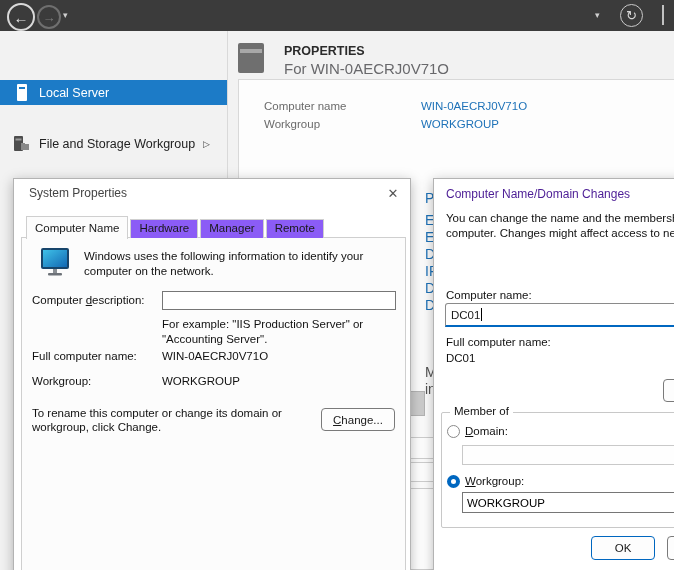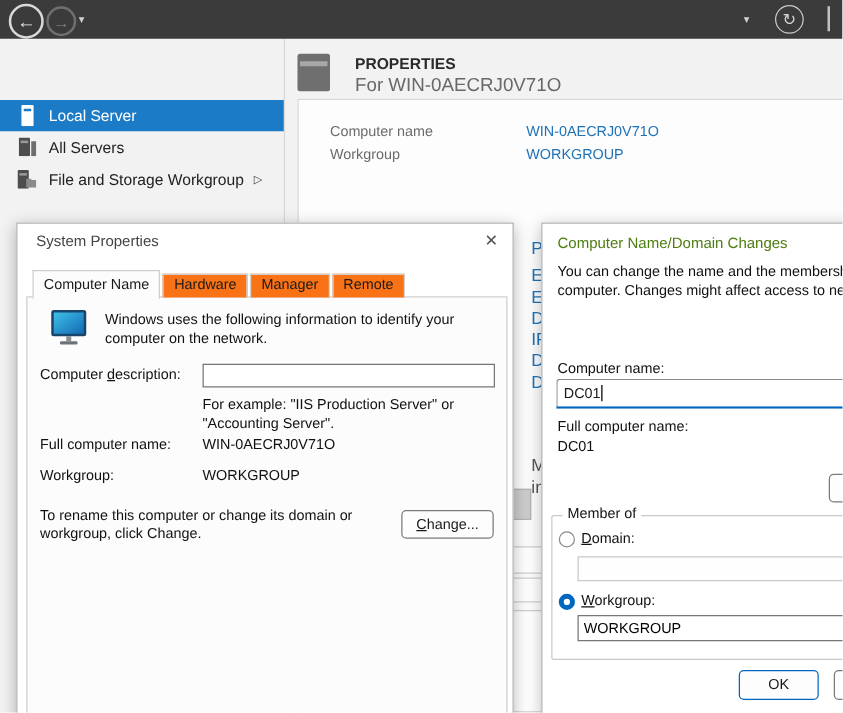--- a/index.html
+++ b/index.html
@@ -37,21 +37,21 @@
   .frag2{color:#555;}
   .sb-thumb{position:absolute;left:410px;top:391px;width:13px;height:23px;background:#cdcdcd;border:1px solid #b5b5b5;z-index:3;}
   .bgbox{position:absolute;left:409px;background:#fff;border:1px solid #cfcfcf;z-index:3;width:24px;}
   
   .dialog{position:absolute;background:#fff;border:1px solid #b3b3b3;box-shadow:0 3px 12px rgba(0,0,0,.28);}
   .dlg-title{position:absolute;font-size:12px;color:#444;white-space:nowrap;}
   .dlg-close{position:absolute;right:8px;top:5px;font-size:13px;color:#555;width:18px;height:18px;display:flex;align-items:center;justify-content:center;cursor:pointer;}
   
   .sysdlg{left:13px;top:178px;width:396px;height:500px;z-index:5;}
   .tabstrip{position:absolute;left:12px;top:36px;height:23px;display:flex;align-items:flex-end;z-index:3;}
-  .tab{box-sizing:border-box;border:1px solid #cfcfcf;border-bottom:none;background:#f97316;padding:2px 8px 3px;font-size:11.5px;height:19px;margin-right:2px;white-space:nowrap;cursor:pointer;}
+  .tab{box-sizing:border-box;border:1px solid #cfcfcf;border-bottom:none;background:#8b5cf6;padding:2px 8px 3px;font-size:11.5px;height:19px;margin-right:2px;white-space:nowrap;cursor:pointer;}
   .tab.active{background:#fcfcfc;height:23px;padding-top:5px;margin-bottom:-1px;z-index:4;position:relative;}
   .tabpage{position:absolute;left:7px;top:58px;width:383px;height:450px;background:#fcfcfc;border:1px solid #cfcfcf;z-index:2;}
   .t{position:absolute;font-size:11.5px;color:#111;}
   .field{position:absolute;box-sizing:border-box;background:#fff;border:1px solid #767676;font-size:11.5px;font-family:inherit;padding:0 4px;}
   .btn{position:absolute;box-sizing:border-box;background:#fdfdfd;border:1px solid #7a7a7a;border-radius:4px;font-size:11.5px;color:#1a1a1a;display:flex;align-items:center;justify-content:center;cursor:pointer;}
   
   .dcdlg{left:433px;top:178px;width:330px;height:500px;z-index:6;}
   .nameinput{position:absolute;left:11px;top:124px;width:302px;height:24px;box-sizing:border-box;border:1px solid #8a8a8a;border-bottom:2px solid #0067c0;border-radius:3px 3px 0 0;background:#fff;font-size:11.5px;display:flex;align-items:center;padding:0 5px;}
   .caret-bar{display:inline-block;width:1px;height:13px;background:#000;margin-left:1px;}
   .group{position:absolute;left:7px;top:233px;width:308px;height:114px;border:1px solid #c8c8c8;border-radius:2px;}
@@ -83,30 +83,20 @@
 
 <div class="sidebar">
   <div class="sb-item sb-sel" style="top:49px;height:25px;">
     <span class="sb-ic">
       <svg width="10" height="17" viewBox="0 0 10 17">
           <rect x="0" y="0" width="10" height="17" rx="1" fill="#fff"></rect>
           <rect x="2" y="3" width="6" height="2" fill="#1c7bc7"></rect>
         </svg>
     </span>
     <span class="sb-lab">Local Server</span>
-  </div>
-  <div class="sb-item" style="top:75px;">
-    <span class="sb-ic">
-      <svg width="14" height="15" viewBox="0 0 14 15">
-          <rect x="0" y="0" width="9" height="15" rx="1" fill="#4d4d4d"></rect>
-          <rect x="1.5" y="2.5" width="6" height="2" fill="#9a9a9a"></rect>
-          <rect x="10" y="3" width="4" height="12" fill="#6e6e6e"></rect>
-        </svg>
-    </span>
-    <span class="sb-lab">All Servers</span>
   </div>
   <div class="sb-item" style="top:101px;">
     <span class="sb-ic">
       <svg width="15" height="15" viewBox="0 0 15 15">
           <rect x="0" y="0" width="9" height="15" rx="1" fill="#4d4d4d"></rect>
           <rect x="1.5" y="2.5" width="6" height="2" fill="#9a9a9a"></rect>
           <rect x="7" y="8" width="8" height="6" fill="#8a8a8a"></rect>
           <rect x="7" y="7" width="4" height="2" fill="#8a8a8a"></rect>
         </svg>
     </span>
@@ -178,21 +168,21 @@
 
     <span class="t" style="left:10px;top:137px;">Workgroup:</span>
     <span class="t" style="left:140px;top:137px;">WORKGROUP</span>
 
     <div class="t" style="left:10px;top:168px;width:285px;line-height:14px;">To rename this computer or change its domain or workgroup, click Change.</div>
     <div class="btn" style="left:299px;top:170px;width:74px;height:23px;"><u>C</u>hange...</div>
   </div>
 </div>
 
 <div class="dialog dcdlg">
-  <div class="dlg-title" style="left:12px;top:8px;color:#4d7c0f;">Computer Name/Domain Changes</div>
+  <div class="dlg-title" style="left:12px;top:8px;color:#4c1d95;">Computer Name/Domain Changes</div>
 
   <div class="t" style="left:12px;top:33px;white-space:nowrap;">You can change the name and the membership o</div>
   <div class="t" style="left:12px;top:48px;white-space:nowrap;">computer. Changes might affect access to networ</div>
 
   <span class="t" style="left:12px;top:110px;">Computer name:</span>
   <div class="nameinput">
     <span>DC01</span>
       <span class="caret-bar"></span>
   </div>
 

